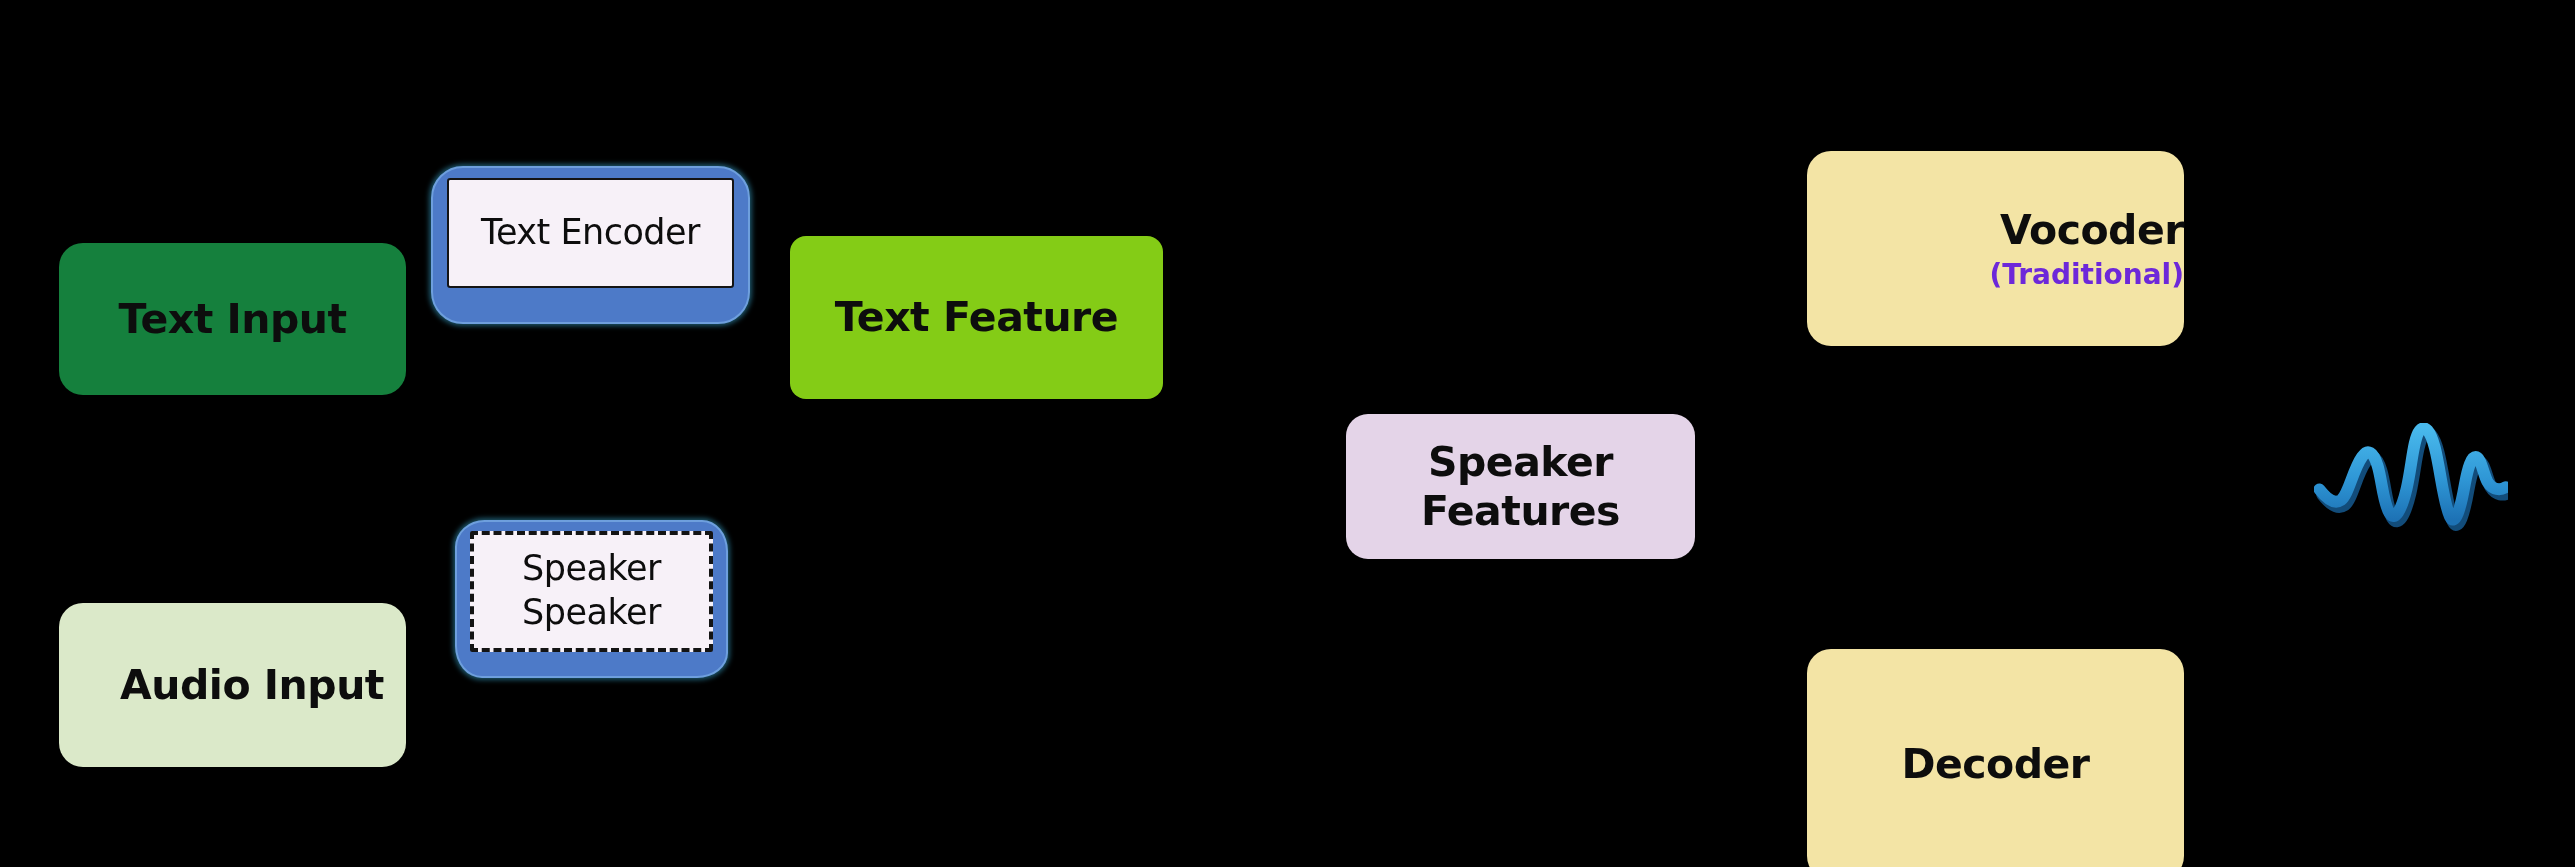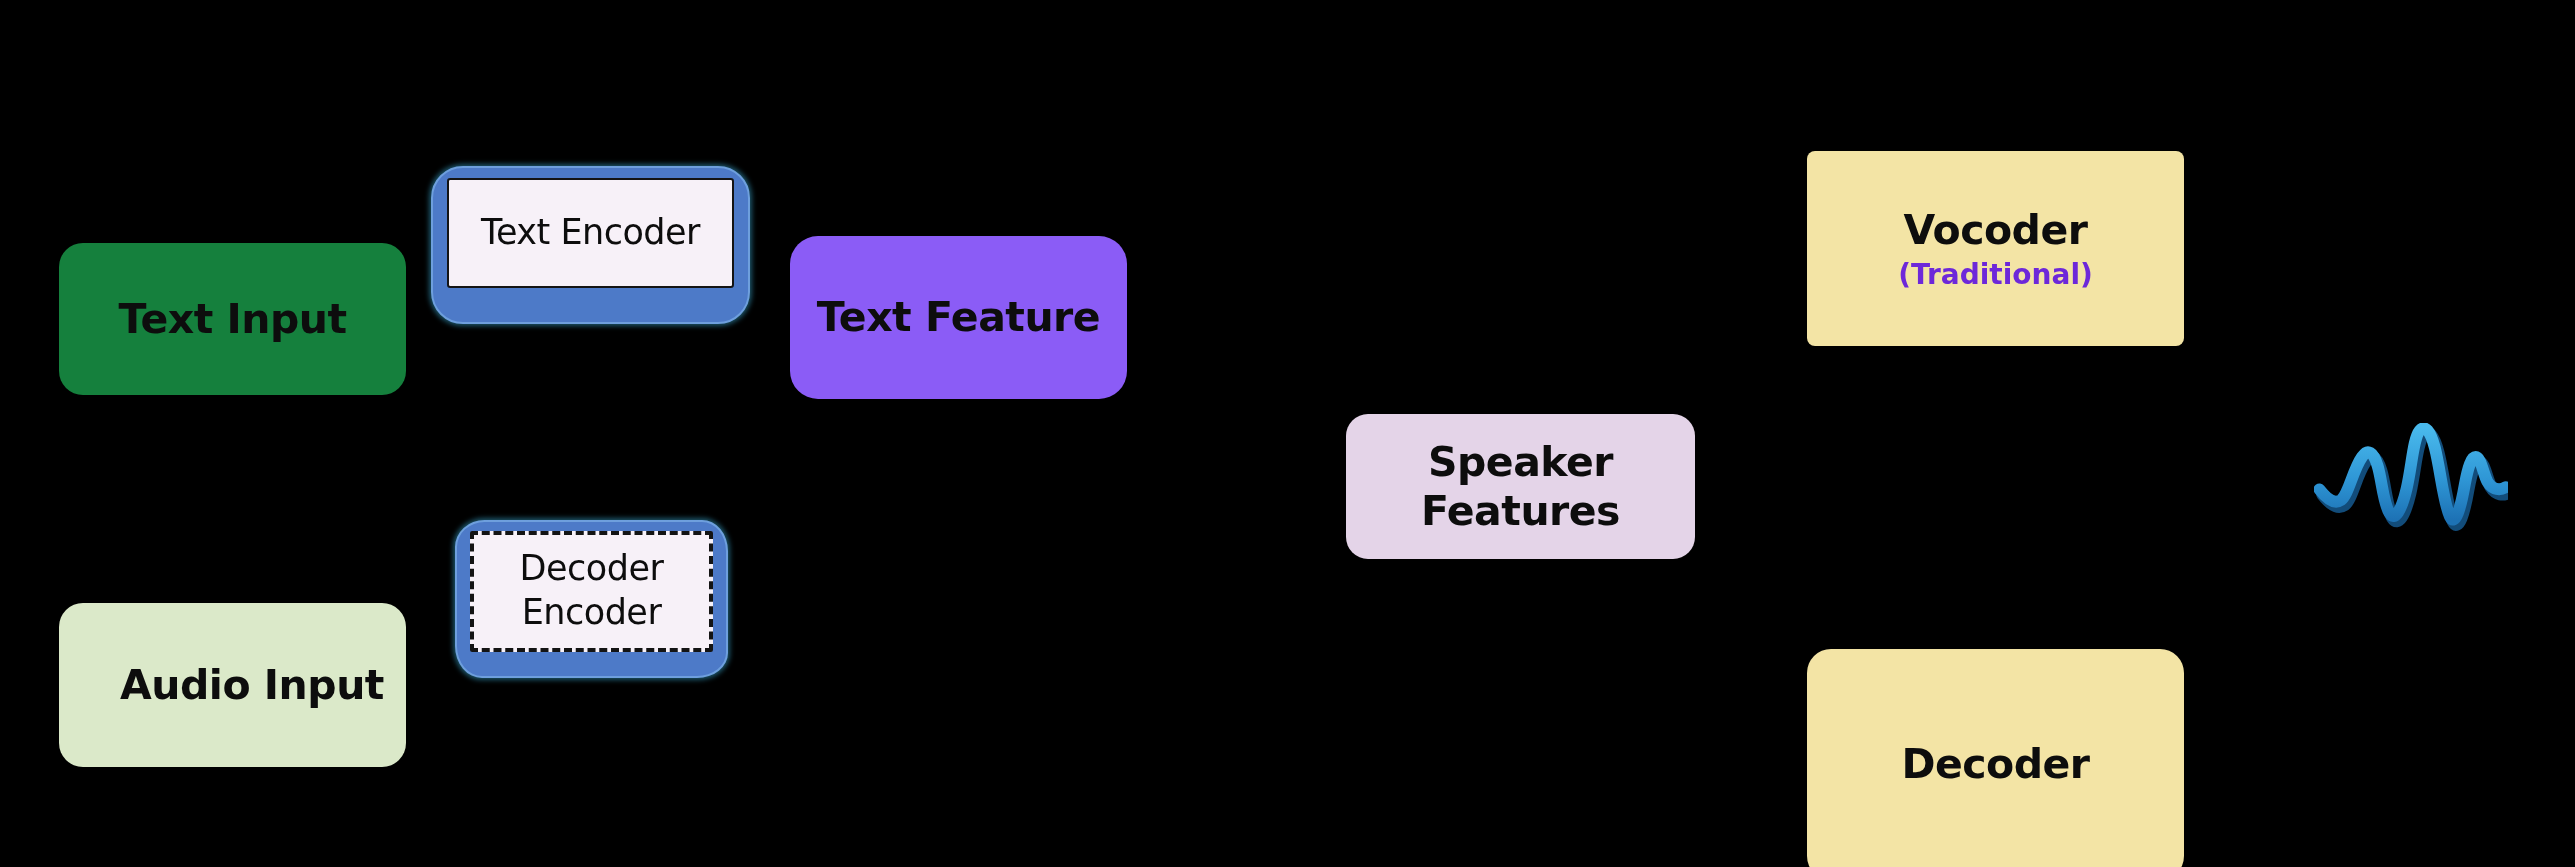--- a/index.html
+++ b/index.html
@@ -39,32 +39,32 @@
   .box .sublabel {
     font-weight: 700;
     font-size: 28px;
     line-height: 1.1;
     margin-top: 5.5px;
     color: #6d28d9;
   }
 
   
   .b-text-input   { left: 59px;  top: 243px;  width: 347px; height: 152px; background: #15803d; border-radius: 24px; }
-  .b-text-feature { left: 790px; top: 236px;  width: 337px; height: 163px; background: #8b5cf6; border-radius: 28px; }
+  .b-text-feature { left: 790px; top: 236px;  width: 373px; height: 163px; background: #84cc16; border-radius: 16px; }
   .b-audio-input  { left: 59px;  top: 603px; width: 347px; height: 164px; background: #dbe9c9; border-radius: 24px; padding-left: 39px; }
 
   .b-speaker-features {
     left: 785px; top: 600px; width: 359px; height: 174px;
     background: #dbe9c9;
     background-clip: padding-box;
     border: 6px dashed #d3e3bd;
     border-radius: 26px;
   }
   .b-acoustic { left: 1346px; top: 414px; width: 349px; height: 145px; background: #e4d4e8; border-radius: 22px; }
-  .b-vocoder  { left: 1807px; top: 151px; width: 377px; height: 195px; background: #f3e4a5; border-radius: 8px; }
+  .b-vocoder  { left: 1807px; top: 151px; width: 377px; height: 195px; background: #f3e4a5; border-radius: 24px; align-items: flex-end; }
   .b-decoder  { left: 1807px; top: 649px; width: 377px; height: 231px; background: #f3e4a5; border-radius: 24px; }
 
   
   .hl-wrap {
     position: absolute;
     box-sizing: border-box;
     background: #4d7ac8;
     border: 2.2px solid #6e9fdd;
     box-shadow: 0 0 5.5px 1.6px rgba(64, 190, 235, 0.45);
   }
@@ -122,21 +122,21 @@
   <div class="box b-text-feature">
     <div class="label">Text Feature</div>
   </div>
 
   <div class="box b-audio-input">
     <div class="label">Audio Input</div>
   </div>
 
   <div class="hl-wrap hl-speaker-encoder">
     <div class="inner-box inner-speaker-encoder">
-      <div class="enc-label">Decoder Encoder</div>
+      <div class="enc-label">Speaker Speaker</div>
     </div>
   </div>
 
 
   <div class="box b-acoustic">
     <div class="label">Speaker Features</div>
   </div>
 
   <div class="box b-vocoder">
     <div class="label">Vocoder</div>

